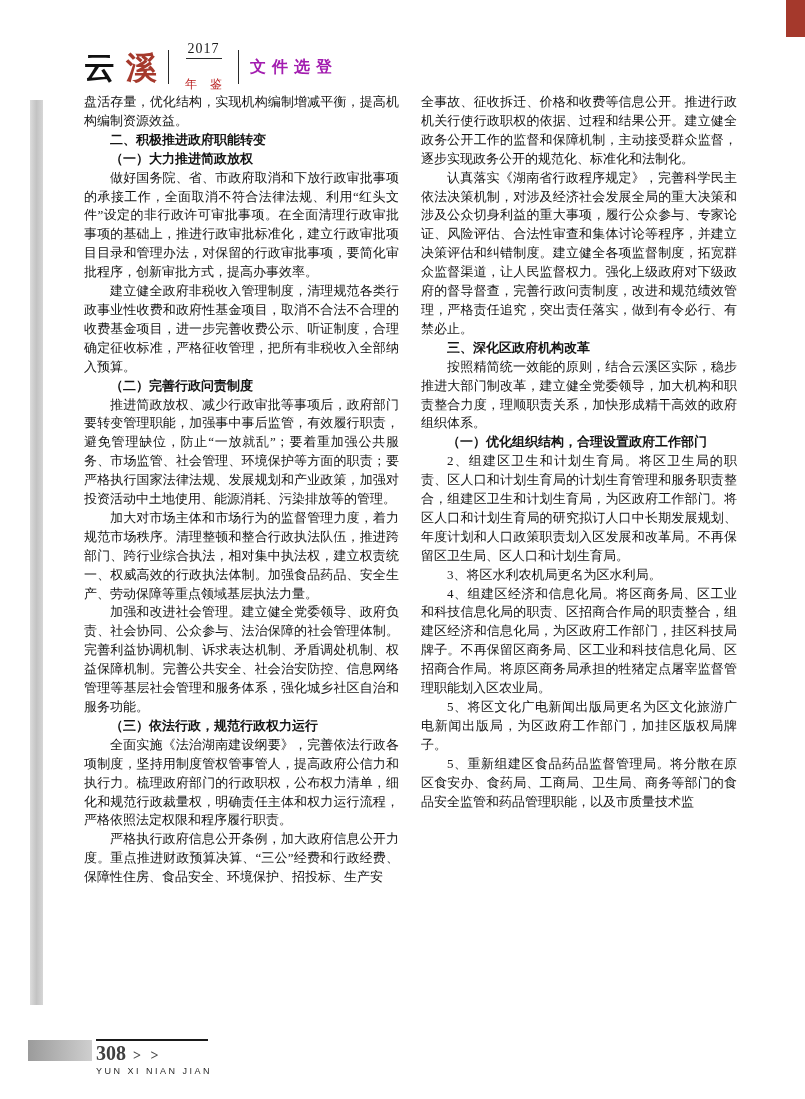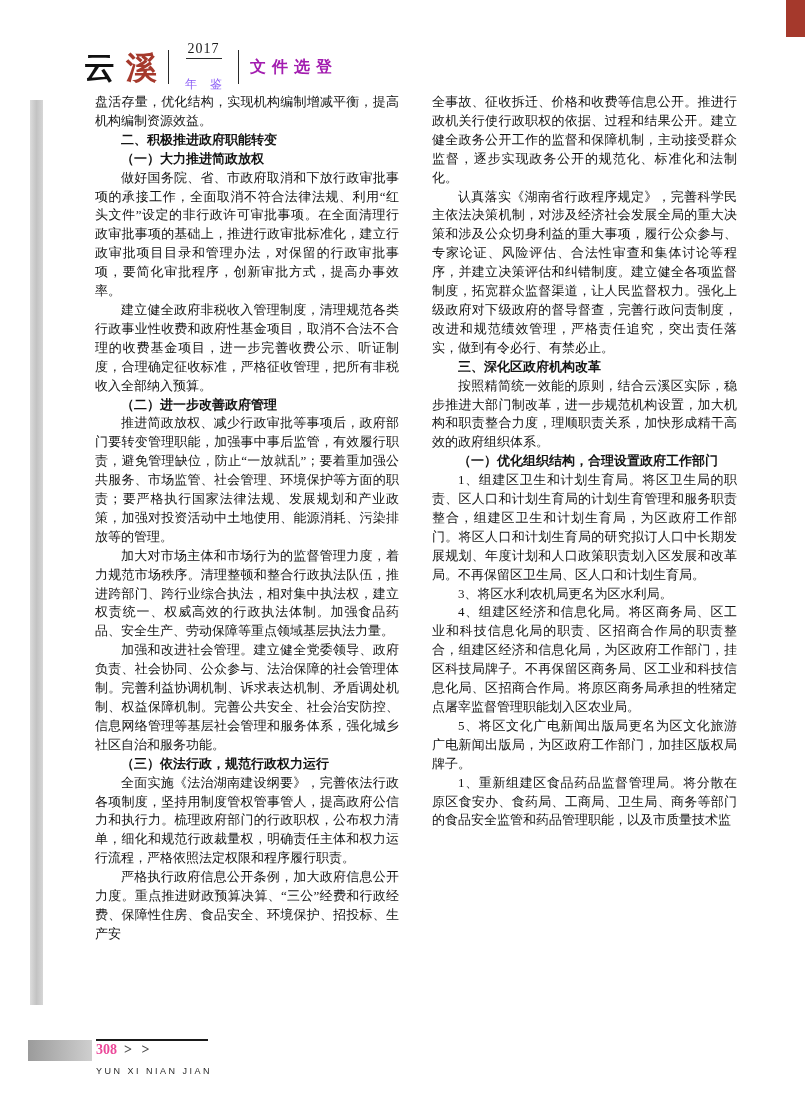--- a/index.html
+++ b/index.html
@@ -39,41 +39,40 @@
     gap: 11px;
   }
   .logo-yun { font-size: 31px; font-weight: bold; color: #101010; line-height: 1; }
   .logo-xi  { font-size: 31px; font-weight: bold; line-height: 1; }
   .vrule { width: 1px; height: 34px; background: #2a2a2a; }
   .year-block { display: flex; flex-direction: column; align-items: center; }
   .year {
     font-size: 14px; letter-spacing: 1px; color: #1a1a1a;
     border-bottom: 1px solid #2a2a2a; padding: 0 2px 1px 2px;
   }
-  .yearbook { font-size: 12px; letter-spacing: 5px; margin-top: 17px; padding-left: 5px; color: #8b5cf6; }
+  .yearbook { font-size: 12px; letter-spacing: 5px; margin-top: 17px; padding-left: 5px; color: #b91c1c; }
   .section { font-size: 16px; font-weight: bold; letter-spacing: 6px; color: #a21caf; }
 
   
   .content {
     position: absolute;
     left: 84px; top: 93px;
     width: 653px; height: 944px;
     display: flex;
     gap: 22px;
     overflow: hidden;
   }
   .col {
     width: 315px;
     height: 944px;
     overflow: hidden;
     font-size: 13px;
     line-height: 18.9px;
     text-align: justify;
     color: #141414;
-    margin-left: 11px;
   }
   .col:last-child { width: 316px; }
   .para { text-indent: 2em; }
   .para.continuation { text-indent: 0; }
   .para.heading { font-weight: bold; }
   .para.subheading { font-weight: bold; }
 
   
   .foot-gray {
     position: absolute;
@@ -85,21 +84,21 @@
     position: absolute;
     left: 96px; top: 1039px;
     width: 112px;
     border-top: 2px solid #1a1a1a;
     padding-top: 1px;
     display: flex;
     align-items: baseline;
     gap: 7px;
     white-space: nowrap;
   }
-  .pagenum { font-size: 14px; font-weight: bold; color: #ec4899; }
+  .pagenum { font-size: 20px; font-weight: bold; color: #404040; }
   .arrows { font-size: 14px; font-weight: bold; color: #4a4a4a; letter-spacing: 3px; }
   .foot-pinyin {
     position: absolute;
     left: 96px; top: 1066px;
     font-size: 9px;
     letter-spacing: 2.5px;
     color: #2a2a2a;
     font-family: "Liberation Sans", "DejaVu Sans", sans-serif;
   }
 </style>
@@ -123,39 +122,39 @@
     <span class="section">文件选登</span>
   </header>
 
   <main class="content">
     <div class="col">
         <p class="para continuation">盘活存量，优化结构，实现机构编制增减平衡，提高机构编制资源效益。</p>
         <p class="para heading">二、积极推进政府职能转变</p>
         <p class="para subheading">（一）大力推进简政放权</p>
         <p class="para body">做好国务院、省、市政府取消和下放行政审批事项的承接工作，全面取消不符合法律法规、利用“红头文件”设定的非行政许可审批事项。在全面清理行政审批事项的基础上，推进行政审批标准化，建立行政审批项目目录和管理办法，对保留的行政审批事项，要简化审批程序，创新审批方式，提高办事效率。</p>
         <p class="para body">建立健全政府非税收入管理制度，清理规范各类行政事业性收费和政府性基金项目，取消不合法不合理的收费基金项目，进一步完善收费公示、听证制度，合理确定征收标准，严格征收管理，把所有非税收入全部纳入预算。</p>
-        <p class="para subheading">（二）进一步改善政府管理</p>
+        <p class="para subheading">（二）完善行政问责制度</p>
         <p class="para body">推进简政放权、减少行政审批等事项后，政府部门要转变管理职能，加强事中事后监管，有效履行职责，避免管理缺位，防止“一放就乱”；要着重加强公共服务、市场监管、社会管理、环境保护等方面的职责；要严格执行国家法律法规、发展规划和产业政策，加强对投资活动中土地使用、能源消耗、污染排放等的管理。</p>
         <p class="para body">加大对市场主体和市场行为的监督管理力度，着力规范市场秩序。清理整顿和整合行政执法队伍，推进跨部门、跨行业综合执法，相对集中执法权，建立权责统一、权威高效的行政执法体制。加强食品药品、安全生产、劳动保障等重点领域基层执法力量。</p>
         <p class="para body">加强和改进社会管理。建立健全党委领导、政府负责、社会协同、公众参与、法治保障的社会管理体制。完善利益协调机制、诉求表达机制、矛盾调处机制、权益保障机制。完善公共安全、社会治安防控、信息网络管理等基层社会管理和服务体系，强化城乡社区自治和服务功能。</p>
         <p class="para subheading">（三）依法行政，规范行政权力运行</p>
         <p class="para body">全面实施《法治湖南建设纲要》，完善依法行政各项制度，坚持用制度管权管事管人，提高政府公信力和执行力。梳理政府部门的行政职权，公布权力清单，细化和规范行政裁量权，明确责任主体和权力运行流程，严格依照法定权限和程序履行职责。</p>
         <p class="para body">严格执行政府信息公开条例，加大政府信息公开力度。重点推进财政预算决算、“三公”经费和行政经费、保障性住房、食品安全、环境保护、招投标、生产安</p>
       </div>
     <div class="col">
         <p class="para continuation">全事故、征收拆迁、价格和收费等信息公开。推进行政机关行使行政职权的依据、过程和结果公开。建立健全政务公开工作的监督和保障机制，主动接受群众监督，逐步实现政务公开的规范化、标准化和法制化。</p>
         <p class="para body">认真落实《湖南省行政程序规定》，完善科学民主依法决策机制，对涉及经济社会发展全局的重大决策和涉及公众切身利益的重大事项，履行公众参与、专家论证、风险评估、合法性审查和集体讨论等程序，并建立决策评估和纠错制度。建立健全各项监督制度，拓宽群众监督渠道，让人民监督权力。强化上级政府对下级政府的督导督查，完善行政问责制度，改进和规范绩效管理，严格责任追究，突出责任落实，做到有令必行、有禁必止。</p>
         <p class="para heading">三、深化区政府机构改革</p>
-        <p class="para body">按照精简统一效能的原则，结合云溪区实际，稳步推进大部门制改革，进一步规范机构设置，加大机构和职责整合力度，理顺职责关系，加快形成精干高效的政府组织体系。</p>
+        <p class="para body">按照精简统一效能的原则，结合云溪区实际，稳步推进大部门制改革，建立健全党委领导，加大机构和职责整合力度，理顺职责关系，加快形成精干高效的政府组织体系。</p>
         <p class="para subheading">（一）优化组织结构，合理设置政府工作部门</p>
-        <p class="para body">1、组建区卫生和计划生育局。将区卫生局的职责、区人口和计划生育局的计划生育管理和服务职责整合，组建区卫生和计划生育局，为区政府工作部门。将区人口和计划生育局的研究拟订人口中长期发展规划、年度计划和人口政策职责划入区发展和改革局。不再保留区卫生局、区人口和计划生育局。</p>
+        <p class="para body">2、组建区卫生和计划生育局。将区卫生局的职责、区人口和计划生育局的计划生育管理和服务职责整合，组建区卫生和计划生育局，为区政府工作部门。将区人口和计划生育局的研究拟订人口中长期发展规划、年度计划和人口政策职责划入区发展和改革局。不再保留区卫生局、区人口和计划生育局。</p>
         <p class="para body">3、将区水利农机局更名为区水利局。</p>
         <p class="para body">4、组建区经济和信息化局。将区商务局、区工业和科技信息化局的职责、区招商合作局的职责整合，组建区经济和信息化局，为区政府工作部门，挂区科技局牌子。不再保留区商务局、区工业和科技信息化局、区招商合作局。将原区商务局承担的牲猪定点屠宰监督管理职能划入区农业局。</p>
         <p class="para body">5、将区文化广电新闻出版局更名为区文化旅游广电新闻出版局，为区政府工作部门，加挂区版权局牌子。</p>
-        <p class="para body">1、重新组建区食品药品监督管理局。将分散在原区食安办、食药局、工商局、卫生局、商务等部门的食品安全监管和药品管理职能，以及市质量技术监</p>
+        <p class="para body">5、重新组建区食品药品监督管理局。将分散在原区食安办、食药局、工商局、卫生局、商务等部门的食品安全监管和药品管理职能，以及市质量技术监</p>
       </div>
   </main>
 
   <div class="foot-gray"></div>
   <div class="foot-line">
     <span class="pagenum">308</span>
     <span class="arrows">&gt; &gt;</span>
   </div>
   <div class="foot-pinyin">YUN XI NIAN JIAN</div>
 

